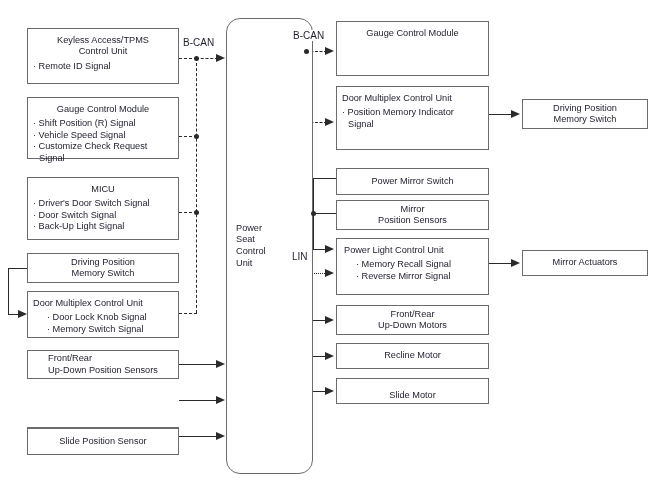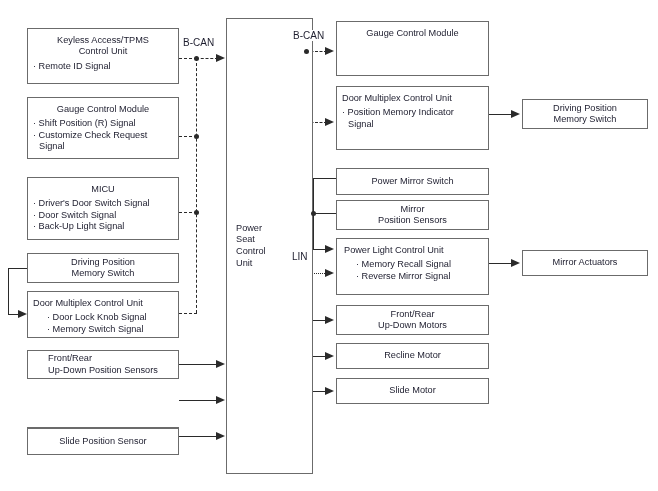--- a/index.html
+++ b/index.html
@@ -131,20 +131,21 @@
 Control Unit</span>
     <span class="bullets">
       <span class="bl">· Remote ID Signal</span>
     </span>
   </div>
 
   <div class="box pad-c" style="left:27px; top:97px; width:152px; height:62px;">
     <span class="title">Gauge Control Module</span>
     <span class="bullets">
       <span class="bl">· Shift Position (R) Signal</span>
+      <span class="bl">· Vehicle Speed Signal</span>
       <span class="bl">· Customize Check Request
 Signal</span>
     </span>
   </div>
 
   <div class="box pad-c" style="left:27px; top:177px; width:152px; height:63px;">
     <span class="title">MICU</span>
     <span class="bullets">
       <span class="bl">· Driver's Door Switch Signal</span>
       <span class="bl">· Door Switch Signal</span>
@@ -171,21 +172,21 @@
   </div>
 
   <div class="box vcenter" style="left:27px; top:387px; width:152px; height:27px;margin-top:40px;">
     <span class="title">Recline Position Sensor</span>
   </div>
 
   <div class="box vcenter" style="left:27px; top:422px; width:152px; height:27px;margin-top:6px;">
     <span class="title">Slide Position Sensor</span>
   </div>
 
-  <div class="box centerbox" style="left:226px; top:18px; width:87px; height:456px;">
+  <div class="box centerbox" style="left:226px; top:18px; width:87px; height:456px;border-radius:14px;">
     <span class="title">Power
 Seat
 Control
 Unit</span>
   </div>
 
   <div class="box pad-c" style="left:336px; top:21px; width:153px; height:55px;">
     <span class="title">Gauge Control Module</span>
   </div>
 
@@ -216,21 +217,21 @@
 
   <div class="box vcenter" style="left:336px; top:305px; width:153px; height:30px;">
     <span class="title">Front/Rear
 Up-Down Motors</span>
   </div>
 
   <div class="box vcenter" style="left:336px; top:343px; width:153px; height:26px;">
     <span class="title">Recline Motor</span>
   </div>
 
-  <div class="box vcenter" style="left:336px; top:378px; width:153px; height:26px;">
+  <div class="box vcenter" style="left:336px; top:378px; width:153px; height:26px;align-items:flex-end;">
     <span class="title">Slide Motor</span>
   </div>
 
   <div class="box vcenter" style="left:522px; top:99px; width:126px; height:30px;">
     <span class="title">Driving Position
 Memory Switch</span>
   </div>
 
   <div class="box vcenter" style="left:522px; top:250px; width:126px; height:26px;">
     <span class="title">Mirror Actuators</span>

